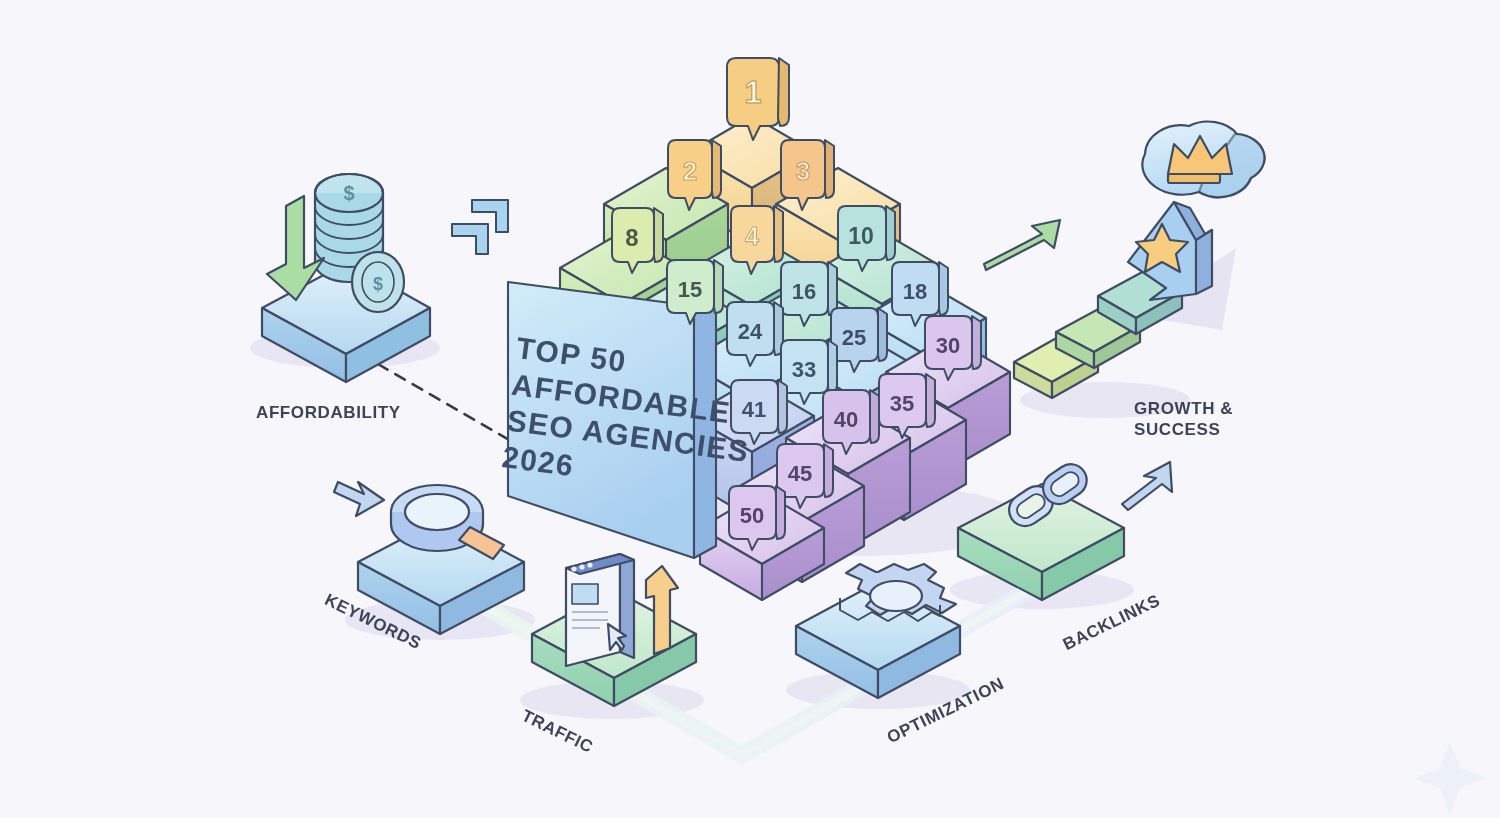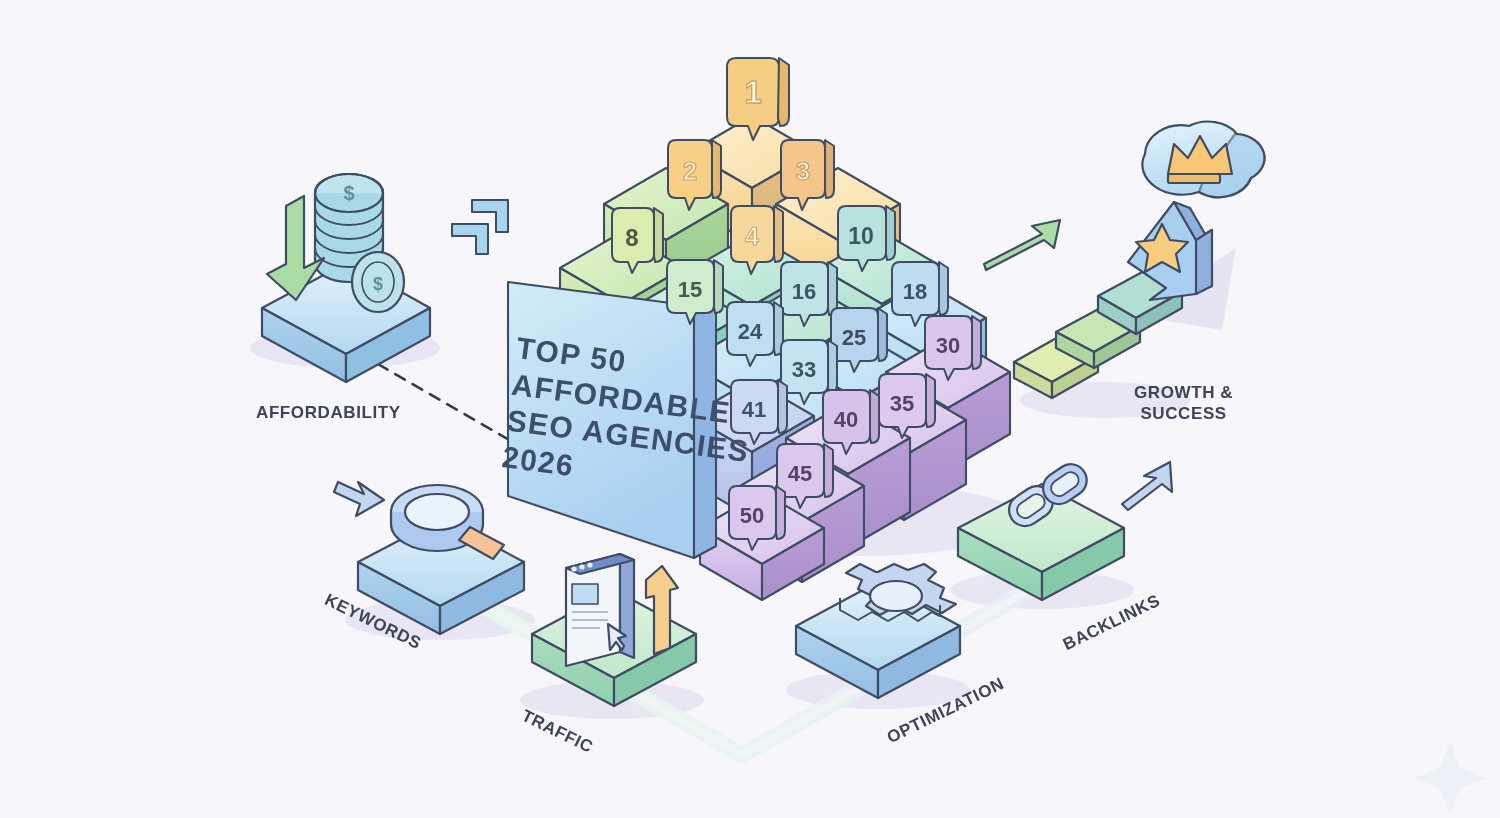--- a/index.html
+++ b/index.html
@@ -529,16 +529,16 @@
   <div class="lbl" style="left:212px;top:403px;margin-left:44px;">AFFORDABILITY</div>
 
   <div class="lbl" style="left:330px;top:590px;transform:rotate(26deg);transform-origin:0 0;">KEYWORDS</div>
 
   <div class="lbl" style="left:527px;top:706px;transform:rotate(26deg);transform-origin:0 0;">TRAFFIC</div>
 
   <div class="lbl" style="left:884px;top:730px;transform:rotate(-26deg);transform-origin:0 0;">OPTIMIZATION</div>
 
   <div class="lbl" style="left:1060px;top:637px;transform:rotate(-26deg);transform-origin:0 0;">BACKLINKS</div>
 
-  <div class="lbl" style="left:1134px;top:383px;text-align:center;">GROWTH &amp;
+  <div class="lbl" style="left:1134px;top:399px;">GROWTH &amp;
 SUCCESS</div>
 
 </div>
 
 </body></html>

